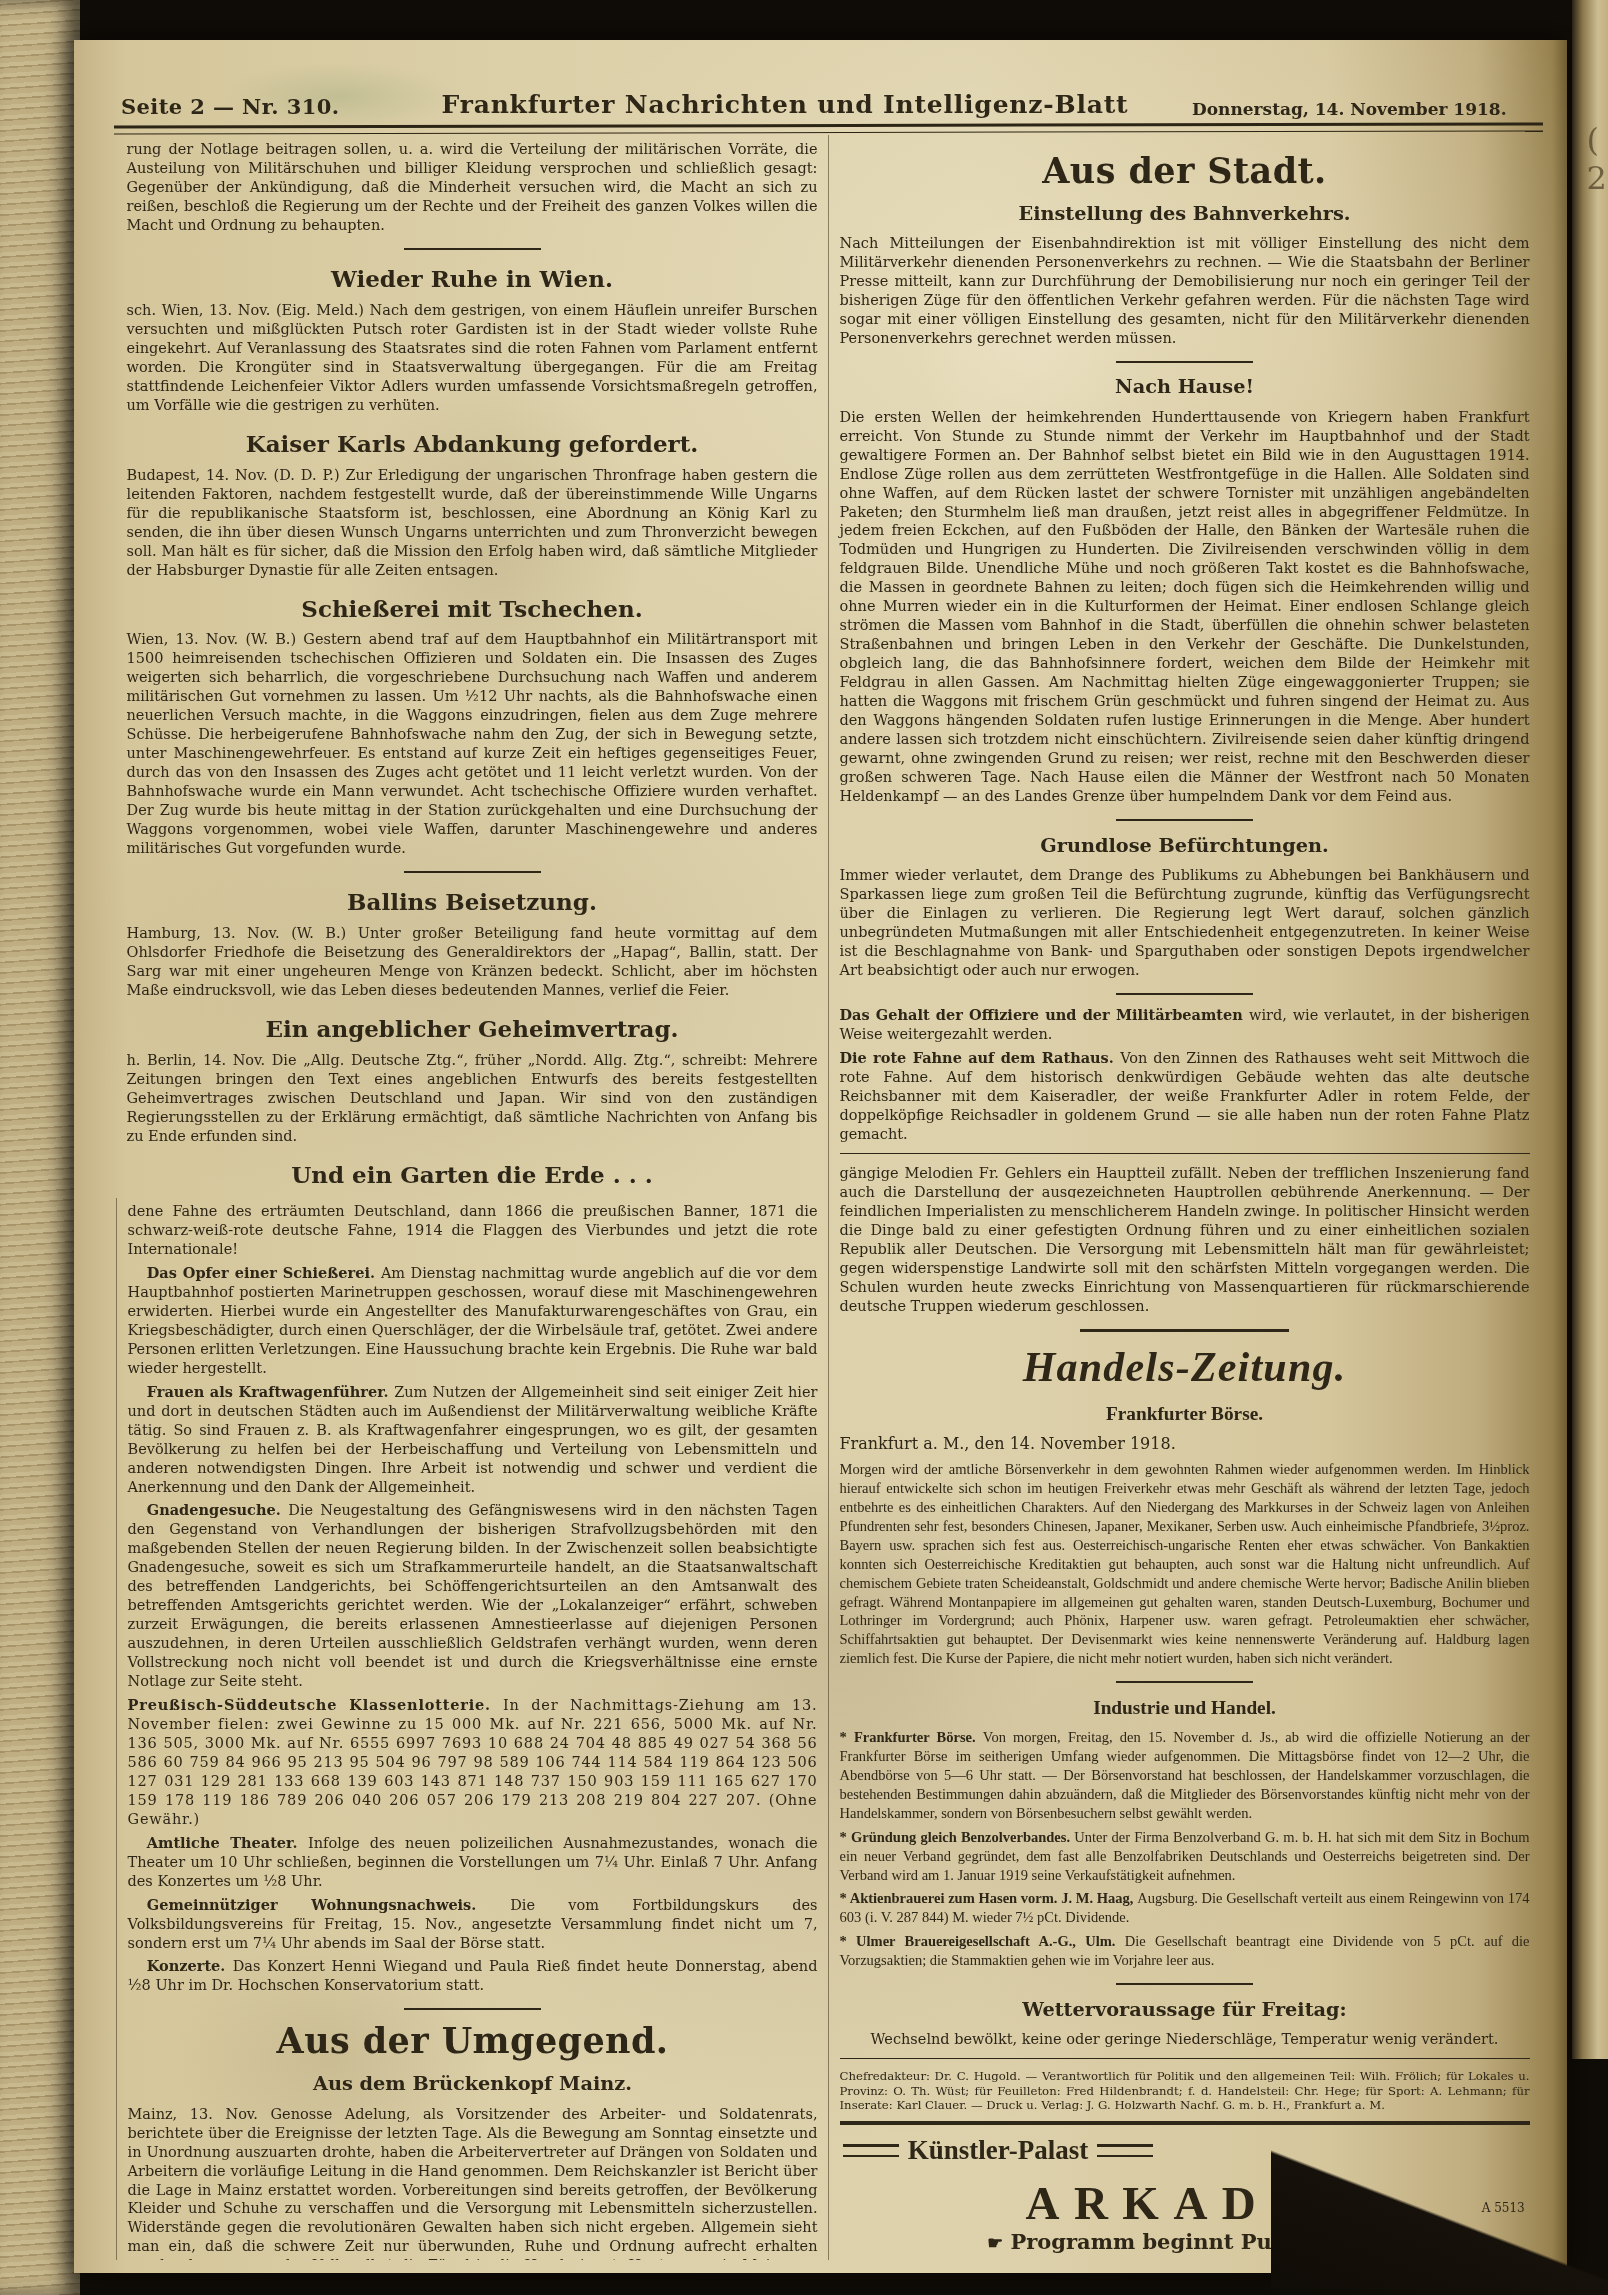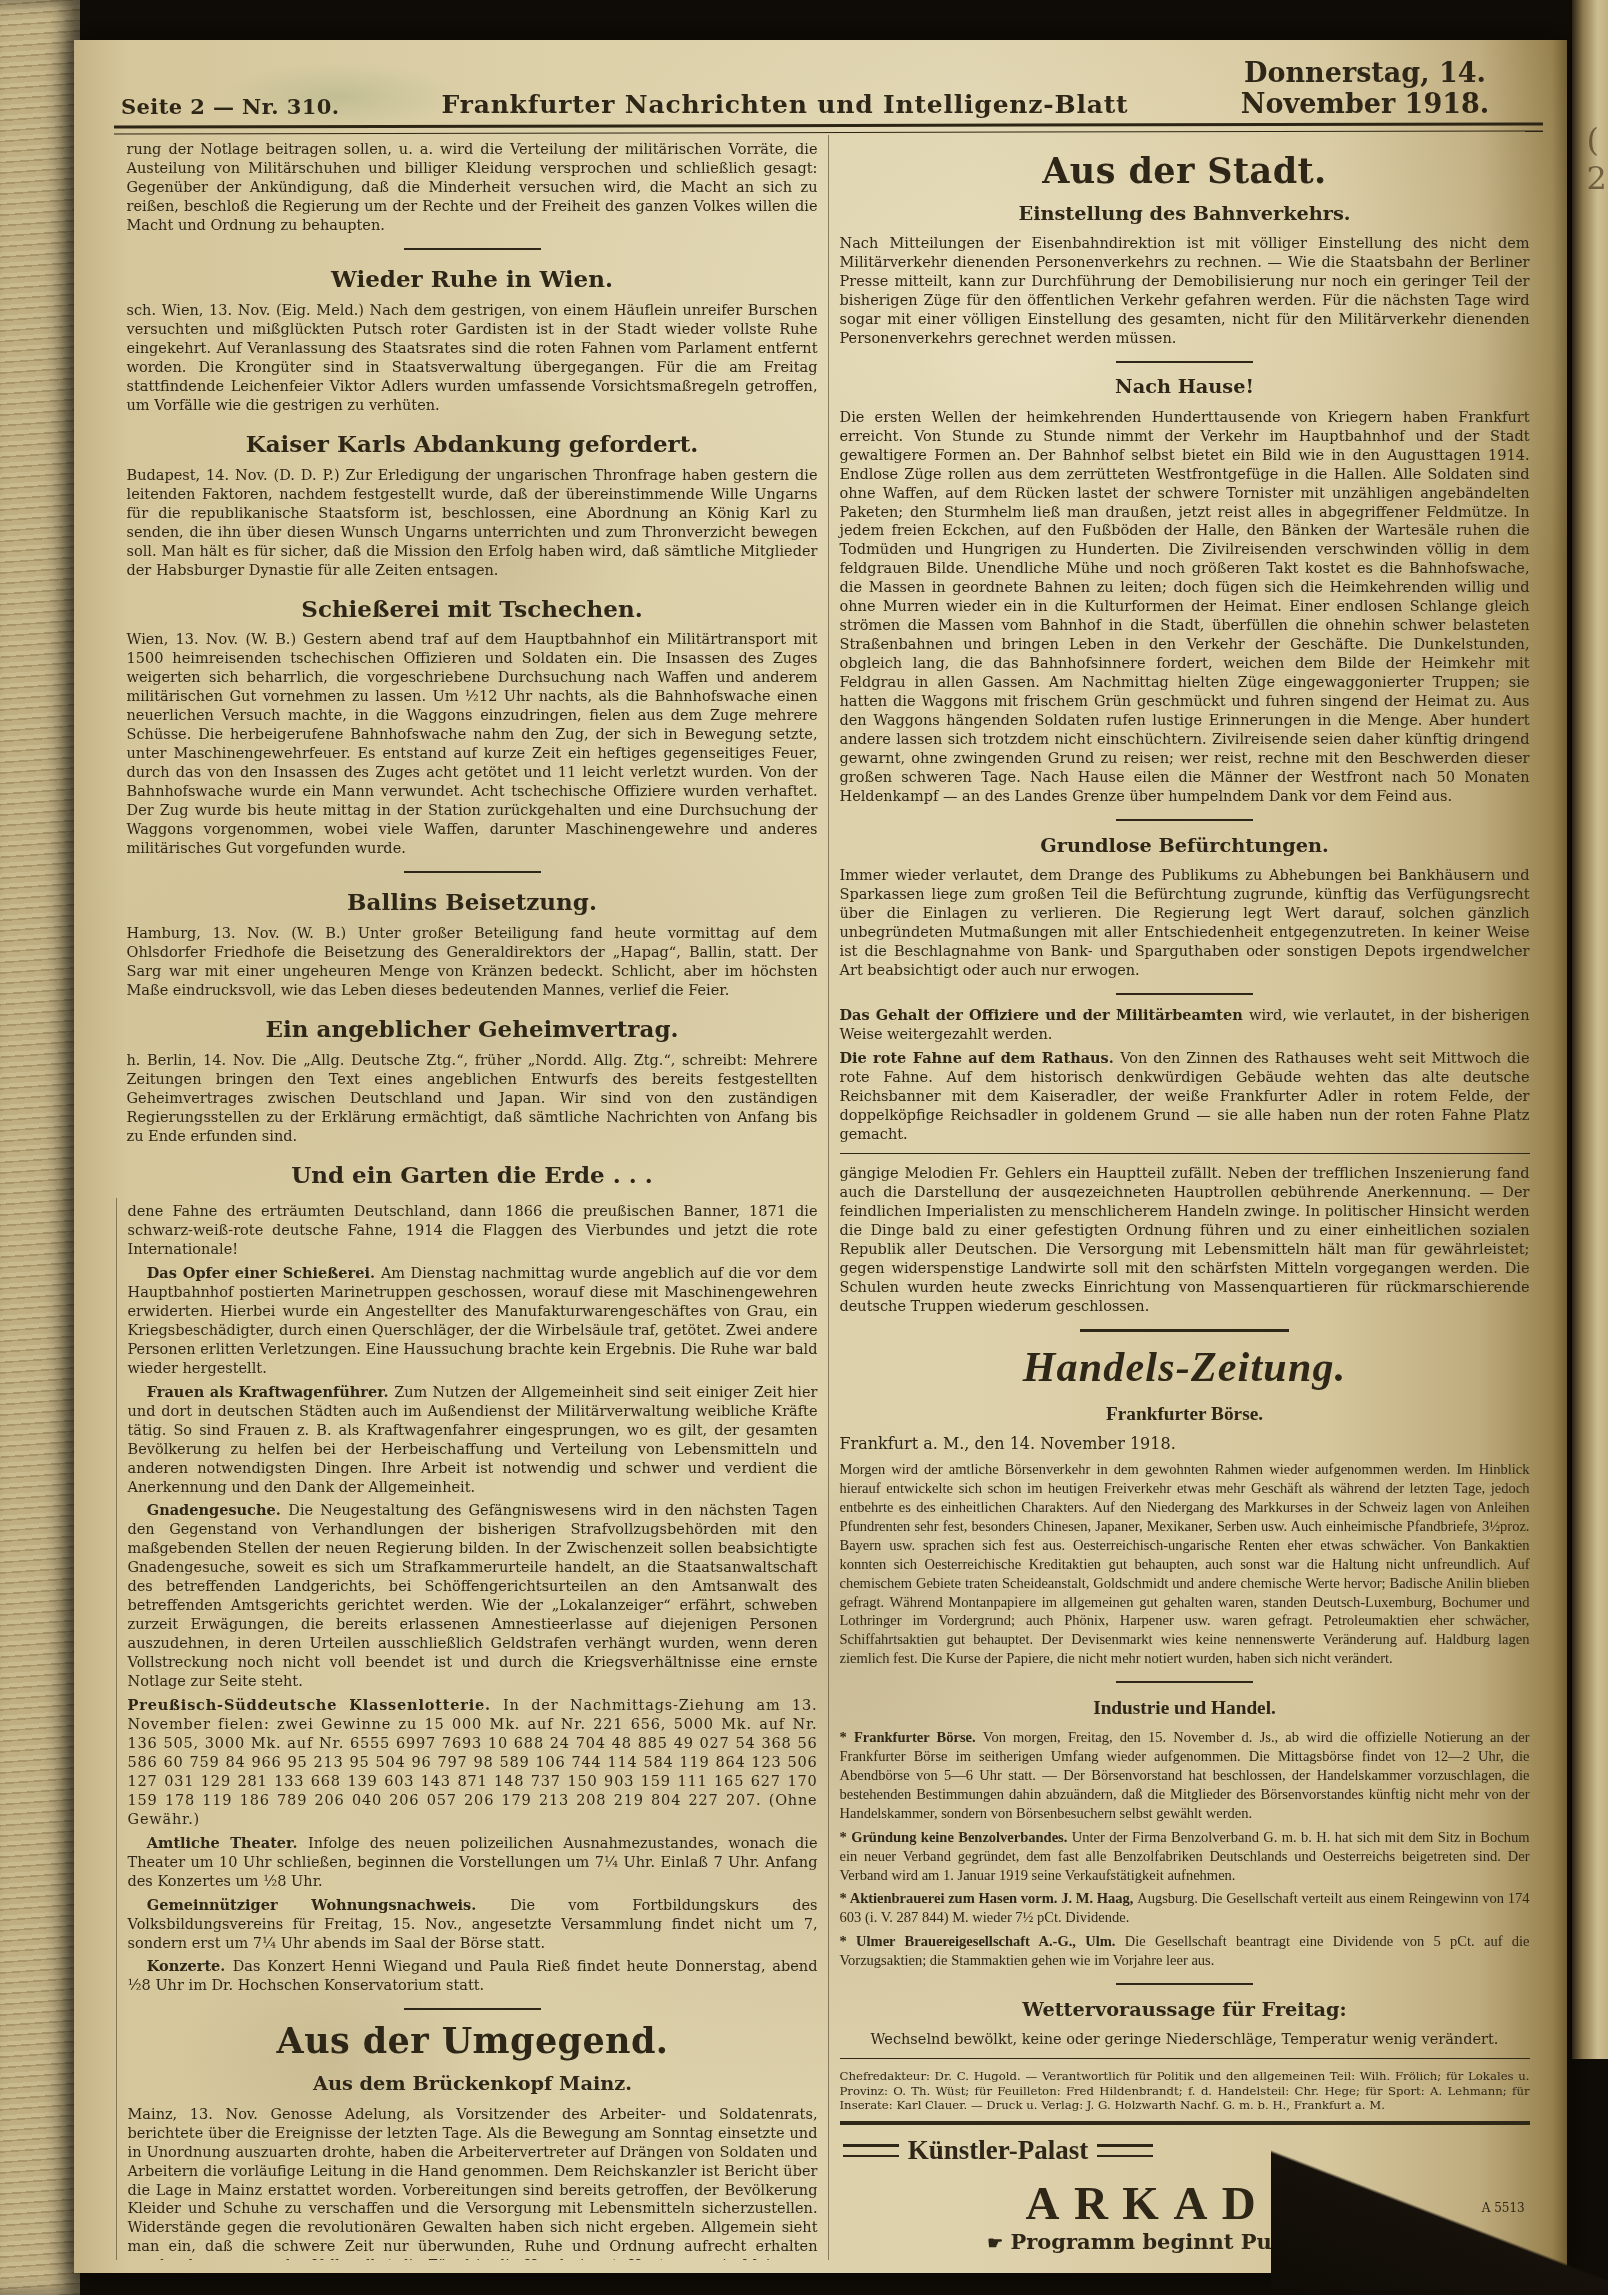--- a/index.html
+++ b/index.html
@@ -27,21 +27,21 @@
     background:linear-gradient(90deg,#2a2214 0,#8d7a4e 30%,#cdbd92 70%,#c0ae80 100%);
     color:#4a3d22;font-size:32px;}
   #nextpage .npglyph{display:block;margin:121px 0 0 14.5px;opacity:.7;}
   #corner{position:absolute;right:0;bottom:0;width:338px;height:193px;
     background:linear-gradient(201deg,transparent 0,transparent 55%,#16110a 56%,#0f0b06 100%);}
   
   #phead{position:absolute;left:47px;right:29px;top:34px;height:45px;
     display:flex;align-items:flex-end;font-weight:bold;}
   #phead .hl{width:257px;font-size:21px;letter-spacing:0.4px;}
   #phead .hc{flex:1;text-align:center;font-size:25px;letter-spacing:0.8px;}
-  #phead .hr{width:346px;text-align:center;font-size:27px;}
+  #phead .hr{width:346px;text-align:left;font-size:17px;}
   #headrule{position:absolute;left:40px;right:24px;top:84px;height:4.8px;
     border-top:3.2px solid #2c2414;border-bottom:0.8px solid #2c2414;transform:rotate(-.12deg);}
   
   #cols{position:absolute;left:42px;right:27px;top:95px;bottom:13px;
     display:grid;grid-template-columns:1fr 1fr;}
   .col{padding:4.8px 10.5px 0 10.5px;overflow:hidden;font-size:14.5px;line-height:1.31;
        text-align:justify;}
   .col + .col{border-left:0.8px solid rgba(66,52,28,.55);}
   .para{margin:0 0 4.8px 0;text-indent:19.3px;}
   .para.noind{text-indent:0;}
@@ -157,21 +157,21 @@
       <div class="col" id="col-3">
           <p class="para noind">feindlichen Imperialisten zu menschlicherem Handeln zwinge. In politischer Hinsicht werden die Dinge bald zu einer gefestigten Ordnung führen und zu einer einheitlichen sozialen Republik aller Deutschen. Die Versorgung mit Lebensmitteln hält man für gewährleistet; gegen widerspenstige Landwirte soll mit den schärfsten Mitteln vorgegangen werden. Die Schulen wurden heute zwecks Einrichtung von Massenquartieren für rückmarschierende deutsche Truppen wiederum geschlossen.</p>
           <div class="divider arrow"></div>
           <div class="sec roman">Handels-Zeitung.</div>
           <div class="sub roman">Frankfurter Börse.</div>
           <div class="dateline">Frankfurt a. M., den 14. November 1918.</div>
           <p class="para noind roman">Morgen wird der amtliche Börsenverkehr in dem gewohnten Rahmen wieder aufgenommen werden. Im Hinblick hierauf entwickelte sich schon im heutigen Freiverkehr etwas mehr Geschäft als während der letzten Tage, jedoch entbehrte es des einheitlichen Charakters. Auf den Niedergang des Markkurses in der Schweiz lagen von Anleihen Pfundrenten sehr fest, besonders Chinesen, Japaner, Mexikaner, Serben usw. Auch einheimische Pfandbriefe, 3½proz. Bayern usw. sprachen sich fest aus. Oesterreichisch-ungarische Renten eher etwas schwächer. Von Bankaktien konnten sich Oesterreichische Kreditaktien gut behaupten, auch sonst war die Haltung nicht unfreundlich. Auf chemischem Gebiete traten Scheideanstalt, Goldschmidt und andere chemische Werte hervor; Badische Anilin blieben gefragt. Während Montanpapiere im allgemeinen gut gehalten waren, standen Deutsch-Luxemburg, Bochumer und Lothringer im Vordergrund; auch Phönix, Harpener usw. waren gefragt. Petroleumaktien eher schwächer, Schiffahrtsaktien gut behauptet. Der Devisenmarkt wies keine nennenswerte Veränderung auf. Haldburg lagen ziemlich fest. Die Kurse der Papiere, die nicht mehr notiert wurden, haben sich nicht verändert.</p>
           <div class="divider"></div>
           <div class="sub roman">Industrie und Handel.</div>
           <p class="para noind roman"><span class="lead">* Frankfurter Börse. </span>Von morgen, Freitag, den 15. November d. Js., ab wird die offizielle Notierung an der Frankfurter Börse im seitherigen Umfang wieder aufgenommen. Die Mittagsbörse findet von 12—2 Uhr, die Abendbörse von 5—6 Uhr statt. — Der Börsenvorstand hat beschlossen, der Handelskammer vorzuschlagen, die bestehenden Bestimmungen dahin abzuändern, daß die Mitglieder des Börsenvorstandes künftig nicht mehr von der Handelskammer, sondern von Börsenbesuchern selbst gewählt werden.</p>
-          <p class="para noind roman"><span class="lead">* Gründung keine Benzolverbandes. </span>Unter der Firma Benzolverband G. m. b. H. hat sich mit dem Sitz in Bochum ein neuer Verband gegründet, dem fast alle Benzolfabriken Deutschlands und Oesterreichs beigetreten sind. Der Verband wird am 1. Januar 1919 seine Verkaufstätigkeit aufnehmen.</p>
+          <p class="para noind roman"><span class="lead">* Gründung gleich Benzolverbandes. </span>Unter der Firma Benzolverband G. m. b. H. hat sich mit dem Sitz in Bochum ein neuer Verband gegründet, dem fast alle Benzolfabriken Deutschlands und Oesterreichs beigetreten sind. Der Verband wird am 1. Januar 1919 seine Verkaufstätigkeit aufnehmen.</p>
           <p class="para noind roman"><span class="lead">* Aktienbrauerei zum Hasen vorm. J. M. Haag, </span>Augsburg. Die Gesellschaft verteilt aus einem Reingewinn von 174 603 (i. V. 287 844) M. wieder 7½ pCt. Dividende.</p>
           <p class="para noind roman"><span class="lead">* Ulmer Brauereigesellschaft A.-G., Ulm. </span>Die Gesellschaft beantragt eine Dividende von 5 pCt. auf die Vorzugsaktien; die Stammaktien gehen wie im Vorjahre leer aus.</p>
           <div class="divider"></div>
           <div class="sub">Wettervoraussage für Freitag:</div>
           <p class="para center">Wechselnd bewölkt, keine oder geringe Niederschläge, Temperatur wenig verändert.</p>
           <div class="hrule"></div>
           <p class="para noind mast">Chefredakteur: Dr. C. Hugold. — Verantwortlich für Politik und den allgemeinen Teil: Wilh. Frölich; für Lokales u. Provinz: O. Th. Wüst; für Feuilleton: Fred Hildenbrandt; f. d. Handelsteil: Chr. Hege; für Sport: A. Lehmann; für Inserate: Karl Clauer. — Druck u. Verlag: J. G. Holzwarth Nachf. G. m. b. H., Frankfurt a. M.</p>
           <div class="ad">
             <div class="venue">
               <span class="bar"></span>

